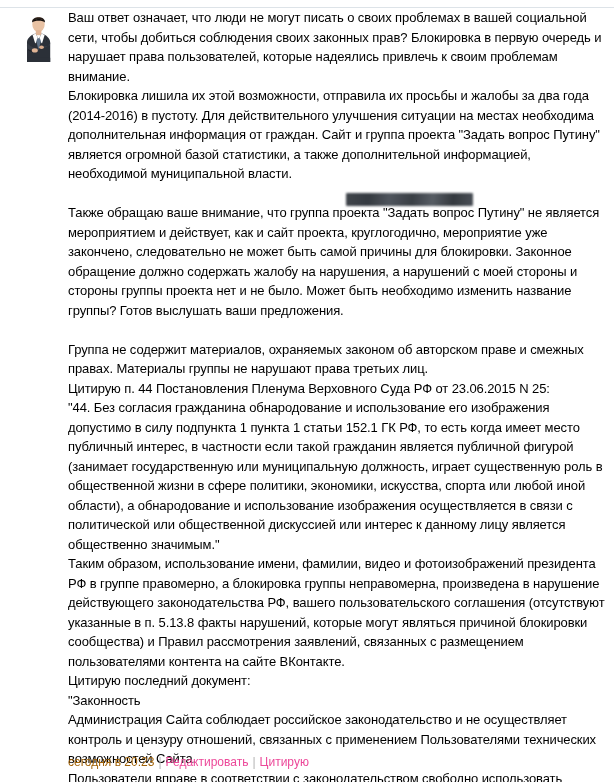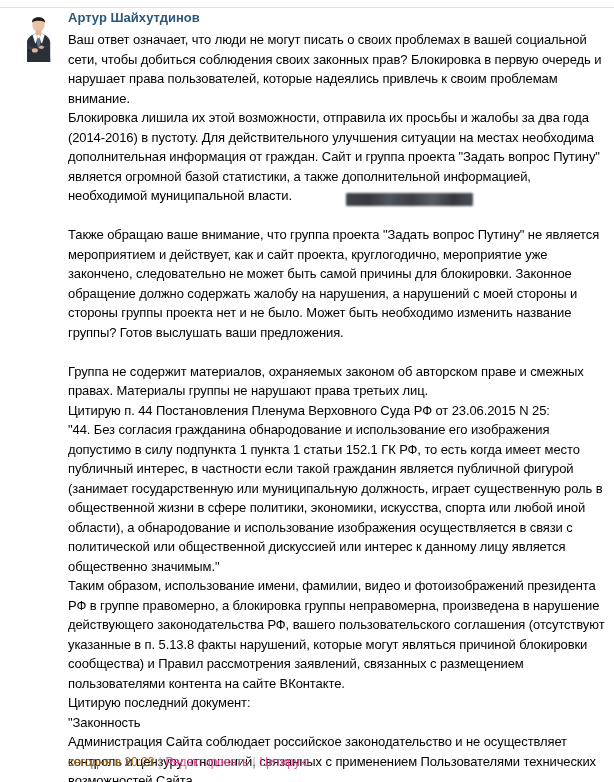--- a/index.html
+++ b/index.html
@@ -114,21 +114,20 @@
       <path d="M23.3 26.3 L25.9 26.3 L26.9 29.2 L24.6 38.5 L22.3 29.2 Z" fill="#5e7186"></path>
       <path d="M13.2 31.2 C12.6 35.0 13.0 37.4 14.6 39.3 L22.8 38.0 C25.3 37.6 26.9 36.2 28.6 34.4 L35.9 33.6 L36.2 30.9 C34.0 34.5 30.5 36.6 26.4 36.6 C21.2 36.6 16.3 34.6 13.2 31.2 Z" fill="#363c45"></path>
       <path d="M14.0 38.2 C17.0 41.0 20.6 39.9 22.9 38.2 L22.0 36.6 C19.8 38.2 16.6 38.8 14.0 36.9 Z" fill="#1e2228"></path>
       <ellipse cx="20.8" cy="38.4" rx="3.0" ry="2.1" fill="#e0b495"></ellipse>
       <ellipse cx="27.5" cy="35.2" rx="2.4" ry="1.8" fill="#d8ab8c"></ellipse>
       <path d="M13 50 L36.2 50 L36.2 45.8 L13 45.8 Z" fill="#2b3038"></path>
     </svg>
   </div>
 
   <div class="post-body">
-    <a class="author-name" href="#">Артур Шайхутдинов</a>
     <div class="post-text">Ваш ответ означает, что люди не могут писать о своих проблемах в вашей социальной сети, чтобы добиться соблюдения своих законных прав? Блокировка в первую очередь и нарушает права пользователей, которые надеялись привлечь к своим проблемам внимание.
 Блокировка лишила их этой возможности, отправила их просьбы и жалобы за два года (2014-2016) в пустоту. Для действительного улучшения ситуации на местах необходима дополнительная информация от граждан. Сайт и группа проекта "Задать вопрос Путину" является огромной базой статистики, а также дополнительной информацией, необходимой муниципальной власти.
 
 Также обращаю ваше внимание, что группа проекта "Задать вопрос Путину" не является мероприятием и действует, как и сайт проекта, круглогодично, мероприятие уже закончено, следовательно не может быть самой причины для блокировки. Законное обращение должно содержать жалобу на нарушения, а нарушений с моей стороны и стороны группы проекта нет и не было. Может быть необходимо изменить название группы? Готов выслушать ваши предложения.
 
 Группа не содержит материалов, охраняемых законом об авторском праве и смежных правах. Материалы группы не нарушают права третьих лиц.
 Цитирую п. 44 Постановления Пленума Верховного Суда РФ от 23.06.2015 N 25:
 "44. Без согласия гражданина обнародование и использование его изображения допустимо в силу подпункта 1 пункта 1 статьи 152.1 ГК РФ, то есть когда имеет место публичный интерес, в частности если такой гражданин является публичной фигурой (занимает государственную или муниципальную должность, играет существенную роль в общественной жизни в сфере политики, экономики, искусства, спорта или любой иной области), а обнародование и использование изображения осуществляется в связи с политической или общественной дискуссией или интерес к данному лицу является общественно значимым."
 Таким образом, использование имени, фамилии, видео и фотоизображений президента РФ в группе правомерно, а блокировка группы неправомерна, произведена в нарушение действующего законодательства РФ, вашего пользовательского соглашения (отсутствуют указанные в п. 5.13.8 факты нарушений, которые могут являться причиной блокировки сообщества) и Правил рассмотрения заявлений, связанных с размещением пользователями контента на сайте ВКонтакте.
 Цитирую последний документ:

